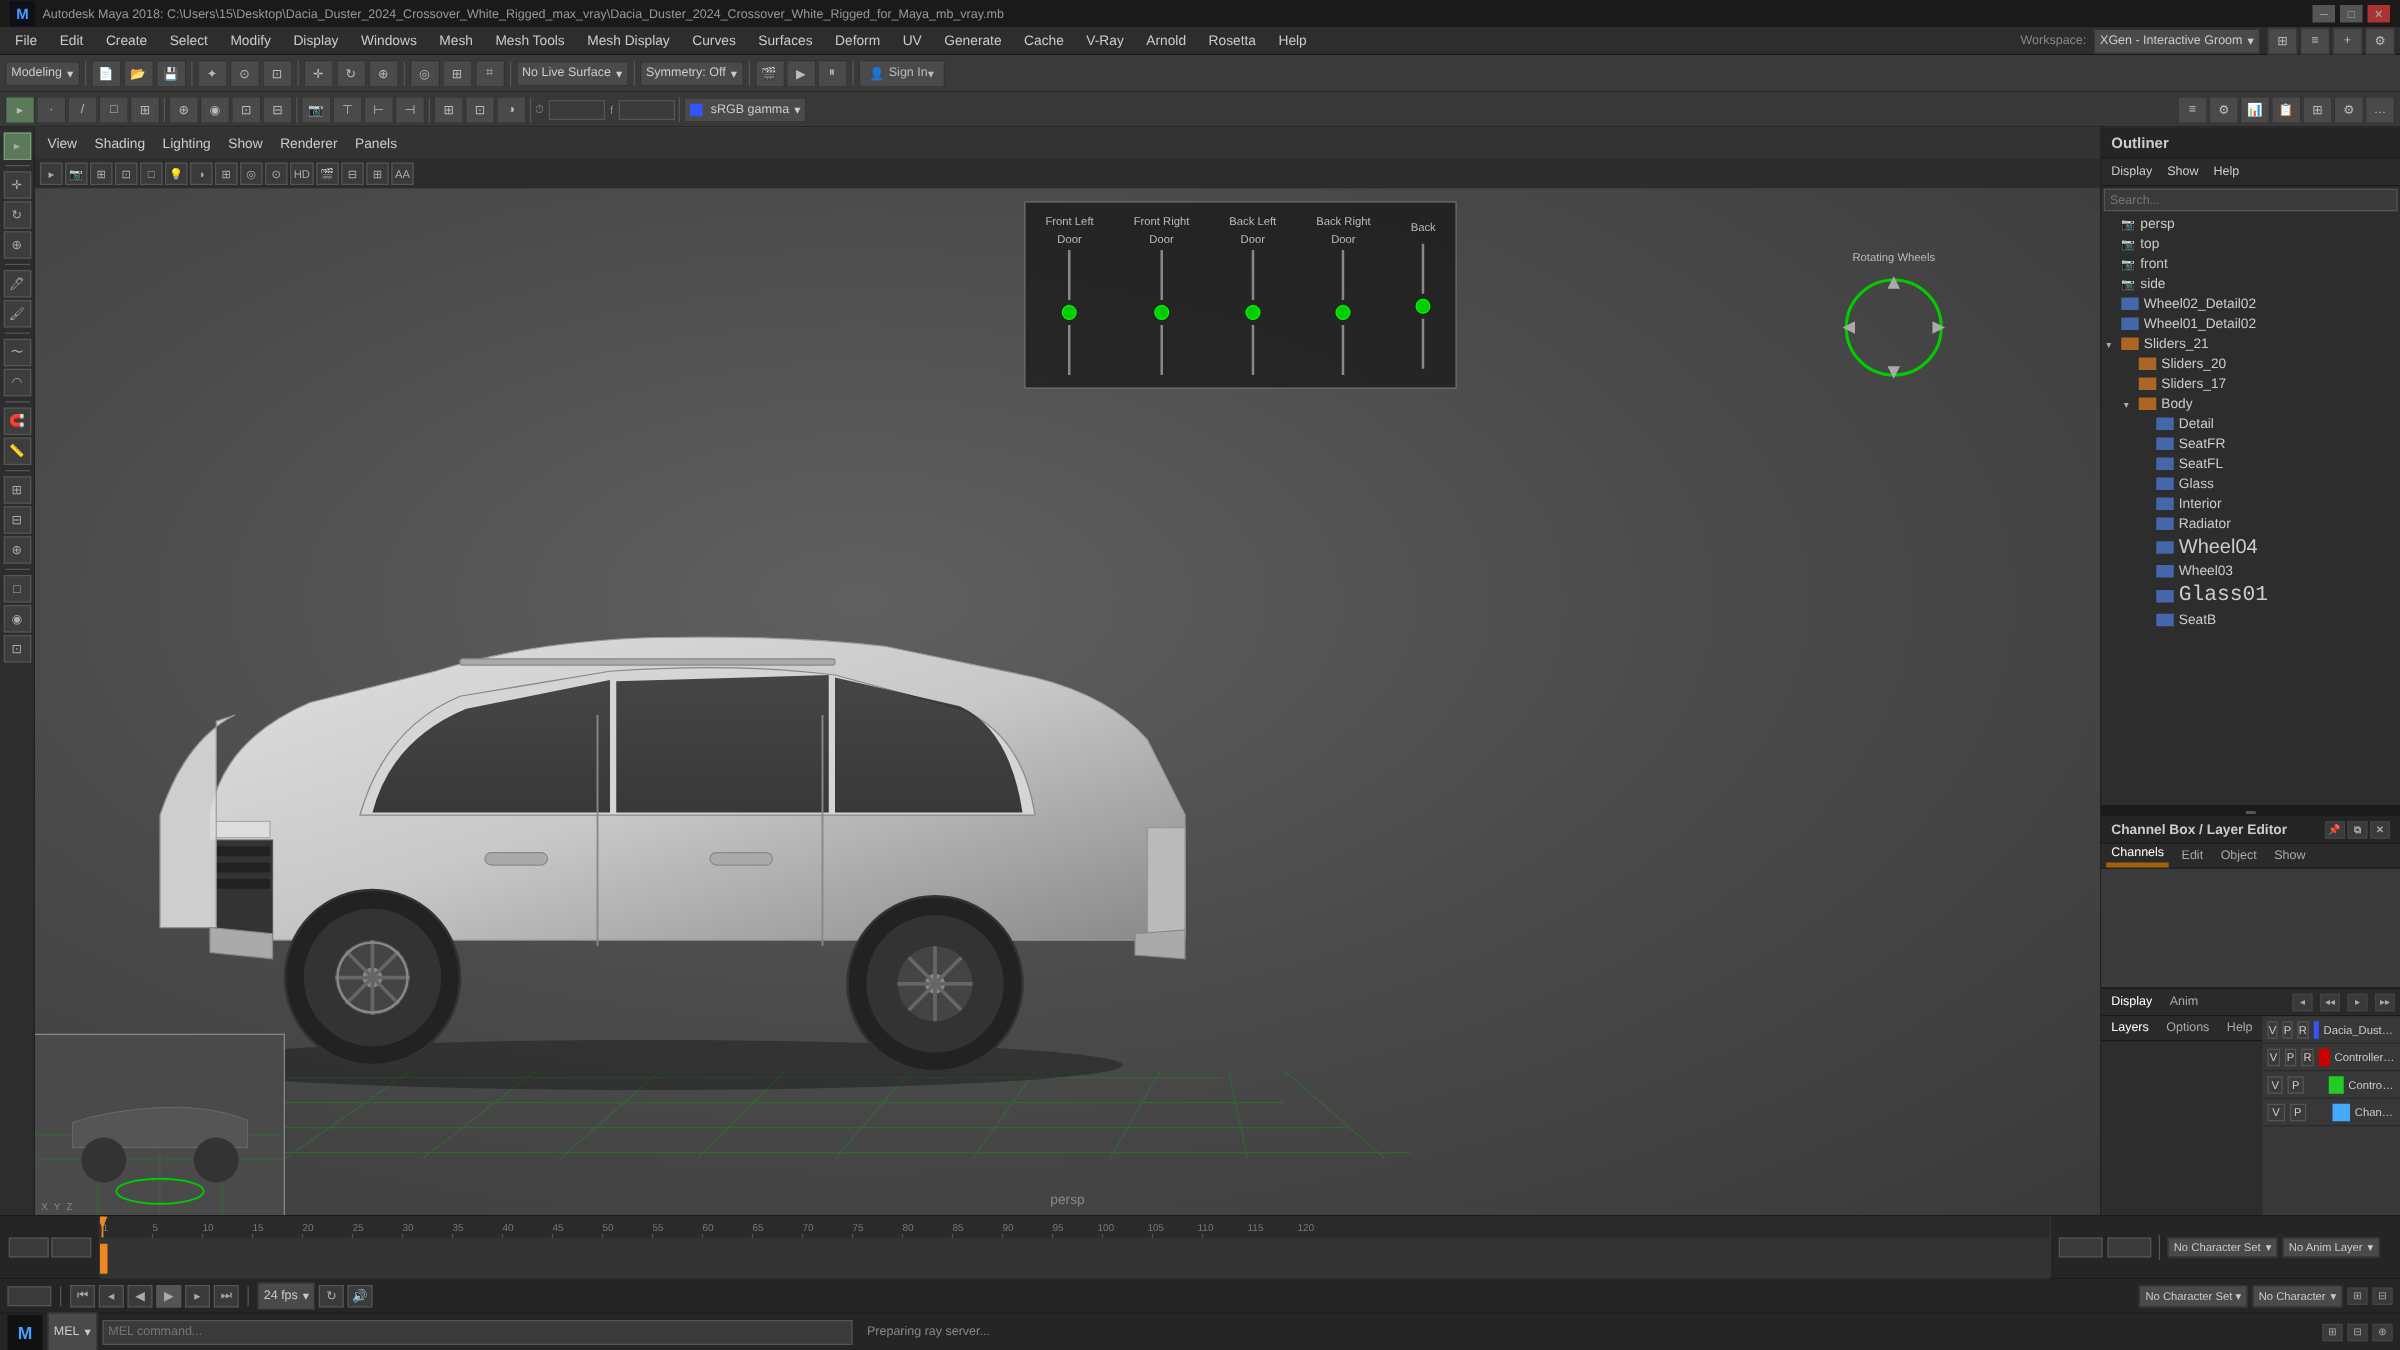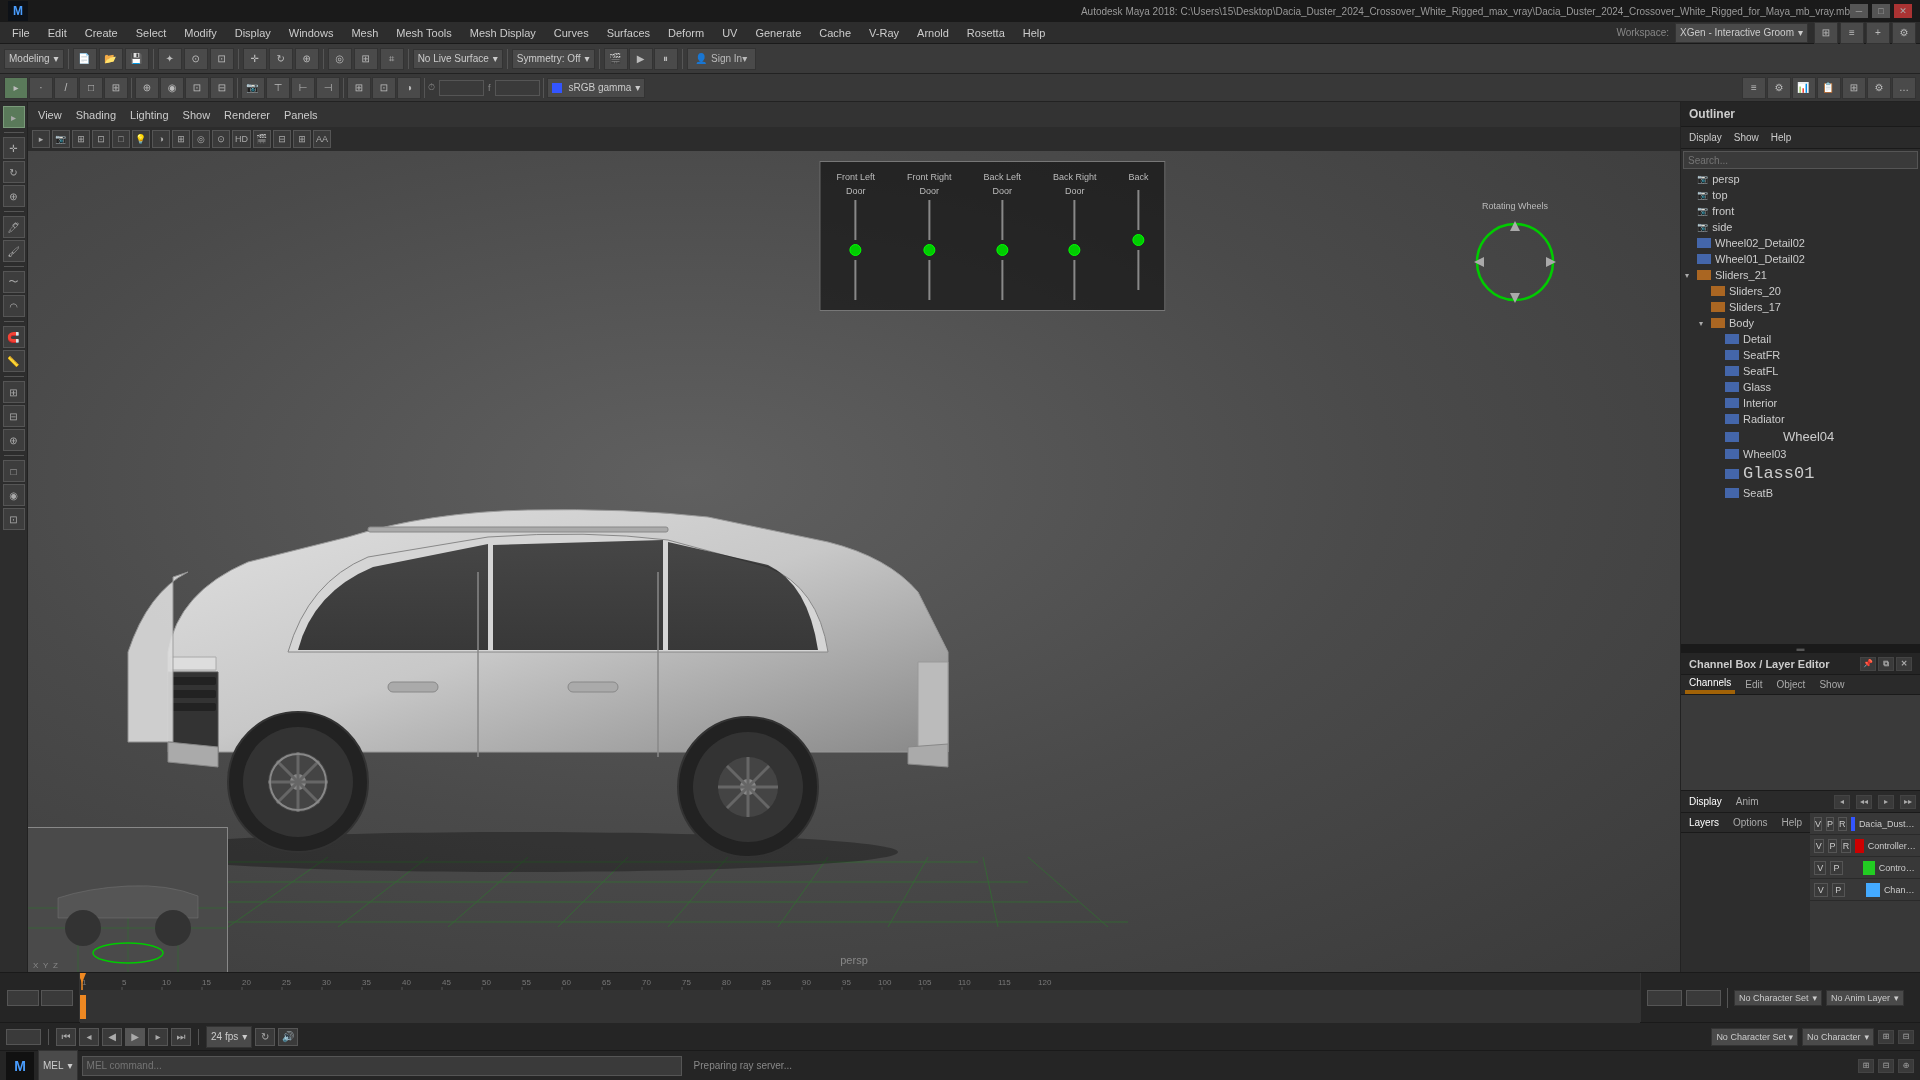--- a/index.html
+++ b/index.html
@@ -117,21 +117,21 @@
       position: absolute;
       inset: 0;
       background: radial-gradient(ellipse at 40% 40%, #606060 0%, #4a4a4a 50%, #3a3a3a 100%);
     }
   </style>
 </head>
 <body>
 
 <div id="titlebar">
   <div style="width:20px;height:20px;background:#0d1117;display:flex;align-items:center;justify-content:center;color:#4a9eff;font-weight:bold;font-size:12px;margin-right:6px;">M</div>
-  <span style="font-size:10px;color:#999;flex:1;text-align:right;">Autodesk Maya 2018: C:\Users\15\Desktop\Dacia_Duster_2024_Crossover_White_Rigged_max_vray\Dacia_Duster_2024_Crossover_White_Rigged_for_Maya_mb_vray.mb</span>
+  <span style="font-size:10px;color:#999;flex:1;">Autodesk Maya 2018: C:\Users\15\Desktop\Dacia_Duster_2024_Crossover_White_Rigged_max_vray\Dacia_Duster_2024_Crossover_White_Rigged_for_Maya_mb_vray.mb</span>
   <div class="win-controls">
     <div class="win-btn">─</div>
     <div class="win-btn">□</div>
     <div class="win-btn" style="background:#aa3333;">✕</div>
   </div>
 </div>
 
 <div id="menubar">
   <span class="menu-item">File</span>
   <span class="menu-item">Edit</span>
@@ -348,21 +348,21 @@
           <line x1="700" y1="105" x2="640" y2="175"></line>
           <line x1="800" y1="105" x2="750" y2="175"></line>
           <line x1="900" y1="105" x2="860" y2="175"></line>
           <line x1="955" y1="105" x2="970" y2="175"></line>
           <line x1="1000" y1="105" x2="1080" y2="175"></line>
         </g>
 
         <ellipse cx="110" cy="120" rx="30" ry="12" fill="none" stroke="#00cc00" stroke-width="2"></ellipse>
       </svg>
 
-      <div id="car-control-panel" style="position:absolute;top:10px;left:50%;transform:translateX(-10%);background:rgba(20,20,20,0.7);border:1px solid #777;padding:10px 16px;display:flex;gap:32px;align-items:flex-start;">
+      <div id="car-control-panel" style="position:absolute;top:10px;left:50%;transform:translateX(-10%);background:rgba(20,20,20,0.7);border:1px solid #777;padding:10px 16px;display:flex;gap:32px;align-items:center;">
         <div class="car-ctrl">
           <span style="font-size:9px;color:#bbb;text-align:center;">Front Left</span>
           <span style="font-size:9px;color:#bbb;text-align:center;">Door</span>
           <div class="car-ctrl-line"></div>
           <div class="green-dot"></div>
           <div class="car-ctrl-line"></div>
         </div>
         <div class="car-ctrl">
           <span style="font-size:9px;color:#bbb;text-align:center;">Front Right</span>
           <span style="font-size:9px;color:#bbb;text-align:center;">Door</span>
@@ -619,21 +619,21 @@
             <span class="tree-indent"></span>
             <span class="tree-arrow" style="color:#aaa;font-size:8px;width:10px;"> </span>
             <span style="width:14px;height:10px;background:#4466aa;display:inline-block;margin-right:2px;"></span>
             <span class="tree-label" style="font-size:11px;color:#ccc;">Radiator</span>
           </div>
           <div class="tree-item">
             <span class="tree-indent"></span>
             <span class="tree-indent"></span>
             <span class="tree-arrow" style="color:#aaa;font-size:8px;width:10px;"> </span>
             <span style="width:14px;height:10px;background:#4466aa;display:inline-block;margin-right:2px;"></span>
-            <span class="tree-label" style="font-size:13px;color:#ccc;margin-left:40px;">Wheel04</span>
+            <span class="tree-label" style="font-size:16px;color:#ccc;">Wheel04</span>
           </div>
           <div class="tree-item">
             <span class="tree-indent"></span>
             <span class="tree-indent"></span>
             <span class="tree-arrow" style="color:#aaa;font-size:8px;width:10px;"> </span>
             <span style="width:14px;height:10px;background:#4466aa;display:inline-block;margin-right:2px;"></span>
             <span class="tree-label" style="font-size:11px;color:#ccc;">Wheel03</span>
           </div>
           <div class="tree-item">
             <span class="tree-indent"></span>

